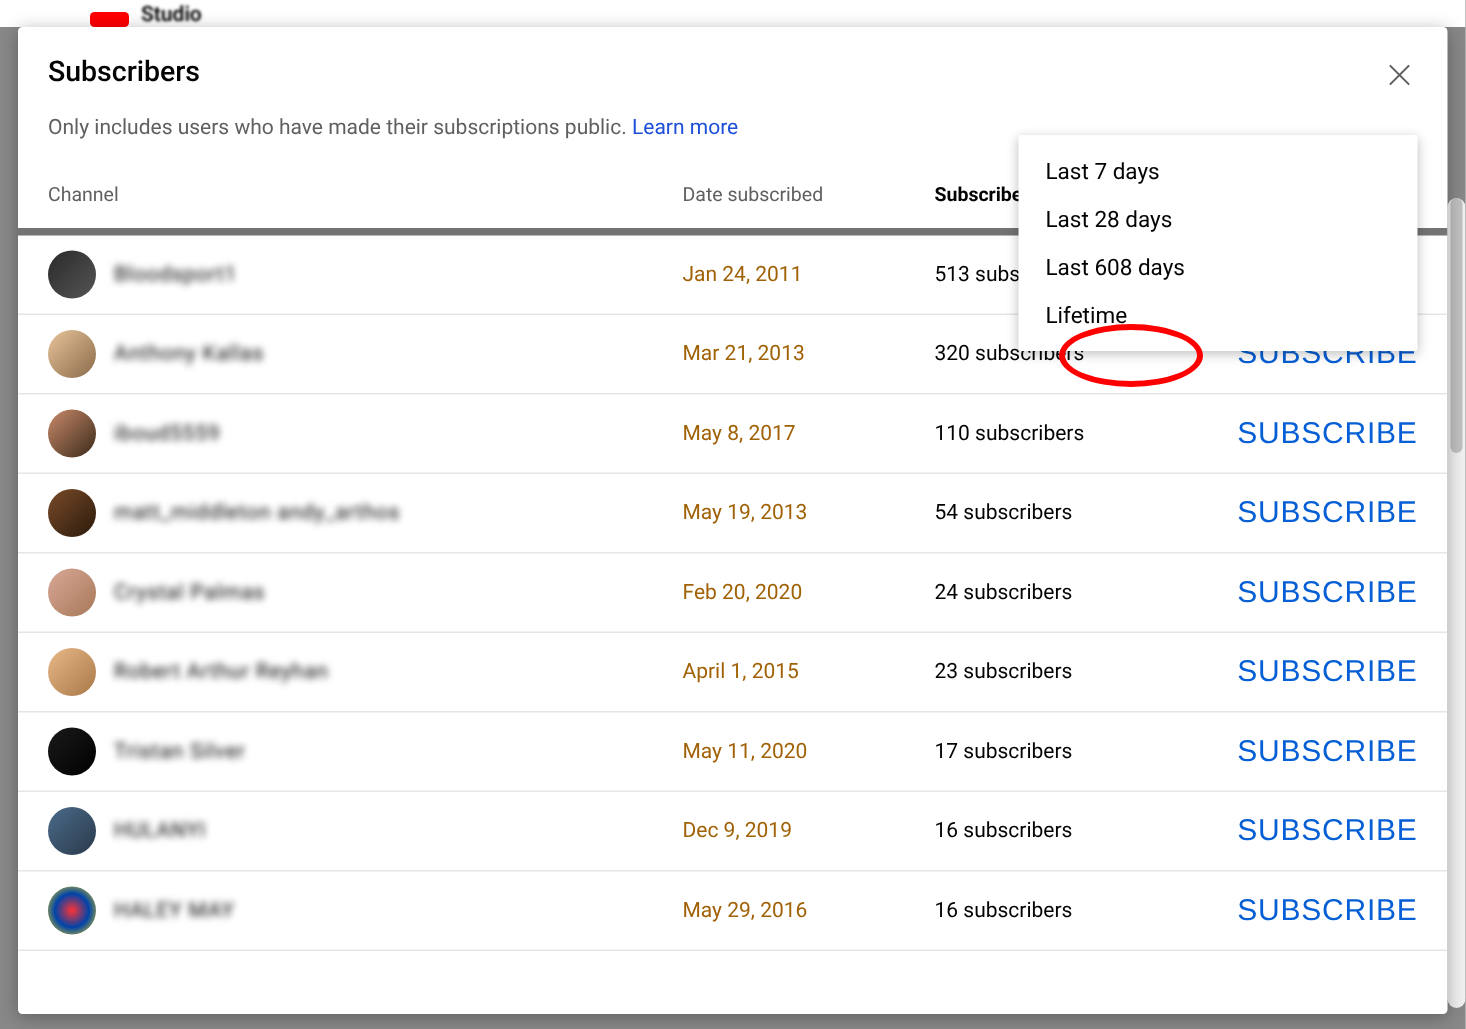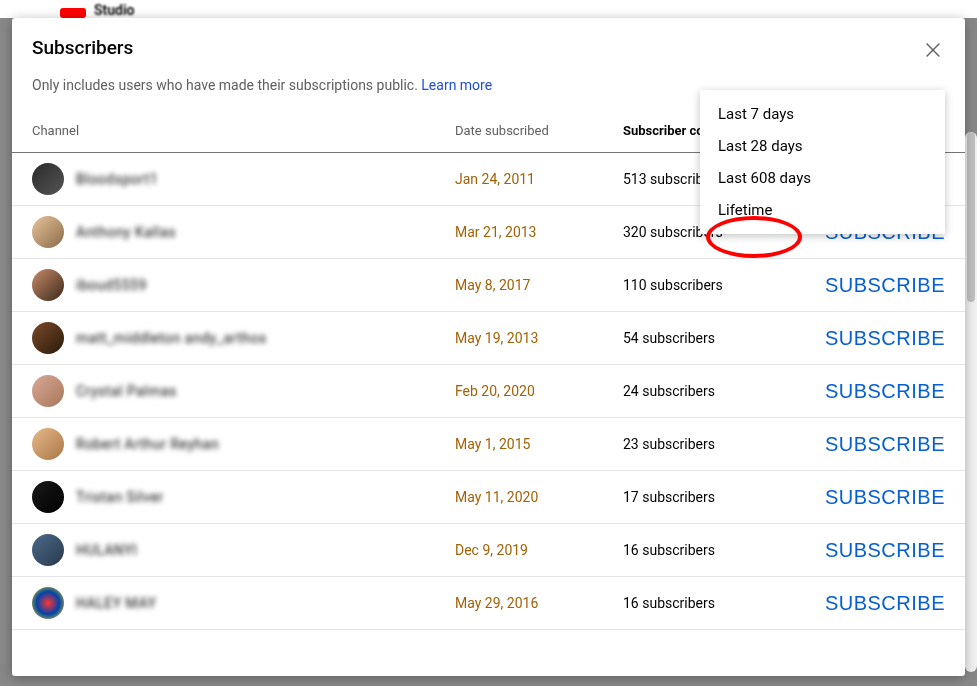--- a/index.html
+++ b/index.html
@@ -108,21 +108,21 @@
     .close-btn svg {
       width: 22px;
       height: 22px;
       stroke: #606060;
       stroke-width: 1.5;
     }
     .table-header {
       display: flex;
       align-items: flex-end;
       padding: 24px 20px 14px 20px;
-      border-bottom: 1px solid #737373;
+      border-bottom: 5px solid #737373;
       font-size: 13px;
       color: #606060;
     }
     .col-channel {
       flex: 0 0 423px;
     }
     .col-date {
       flex: 0 0 168px;
     }
     .col-count {
@@ -182,21 +182,21 @@
       font-weight: 500;
       letter-spacing: 0.5px;
       cursor: pointer;
       background: none;
       border: none;
     }
     .dropdown {
       position: absolute;
       top: 72px;
       right: 20px;
-      width: 245px;
+      width: 266px;
       background: #fff;
       border-radius: 2px;
       box-shadow: 0 2px 8px rgba(0,0,0,0.25);
       padding: 8px 0;
       z-index: 10;
     }
     .dropdown-item {
       padding: 7px 18px;
       font-size: 15px;
       color: #030303;
@@ -293,21 +293,21 @@
         </div>
         <div class="date-cell">Feb 20, 2020</div>
         <div class="count-cell">24 subscribers</div>
         <div class="action-cell"><button class="subscribe-btn">SUBSCRIBE</button></div>
       </div>
       <div class="row">
         <div class="channel-cell">
           <div class="avatar" style="background: linear-gradient(135deg, rgb(232, 184, 136), rgb(168, 120, 72));"></div>
           <div class="channel-name">Robert Arthur Reyhan</div>
         </div>
-        <div class="date-cell">May 1, 2015</div>
+        <div class="date-cell">April 1, 2015</div>
         <div class="count-cell">23 subscribers</div>
         <div class="action-cell"><button class="subscribe-btn">SUBSCRIBE</button></div>
       </div>
       <div class="row">
         <div class="channel-cell">
           <div class="avatar" style="background: linear-gradient(135deg, rgb(26, 26, 26), rgb(0, 0, 0));"></div>
           <div class="channel-name">Tristan Silver</div>
         </div>
         <div class="date-cell">May 11, 2020</div>
         <div class="count-cell">17 subscribers</div>

